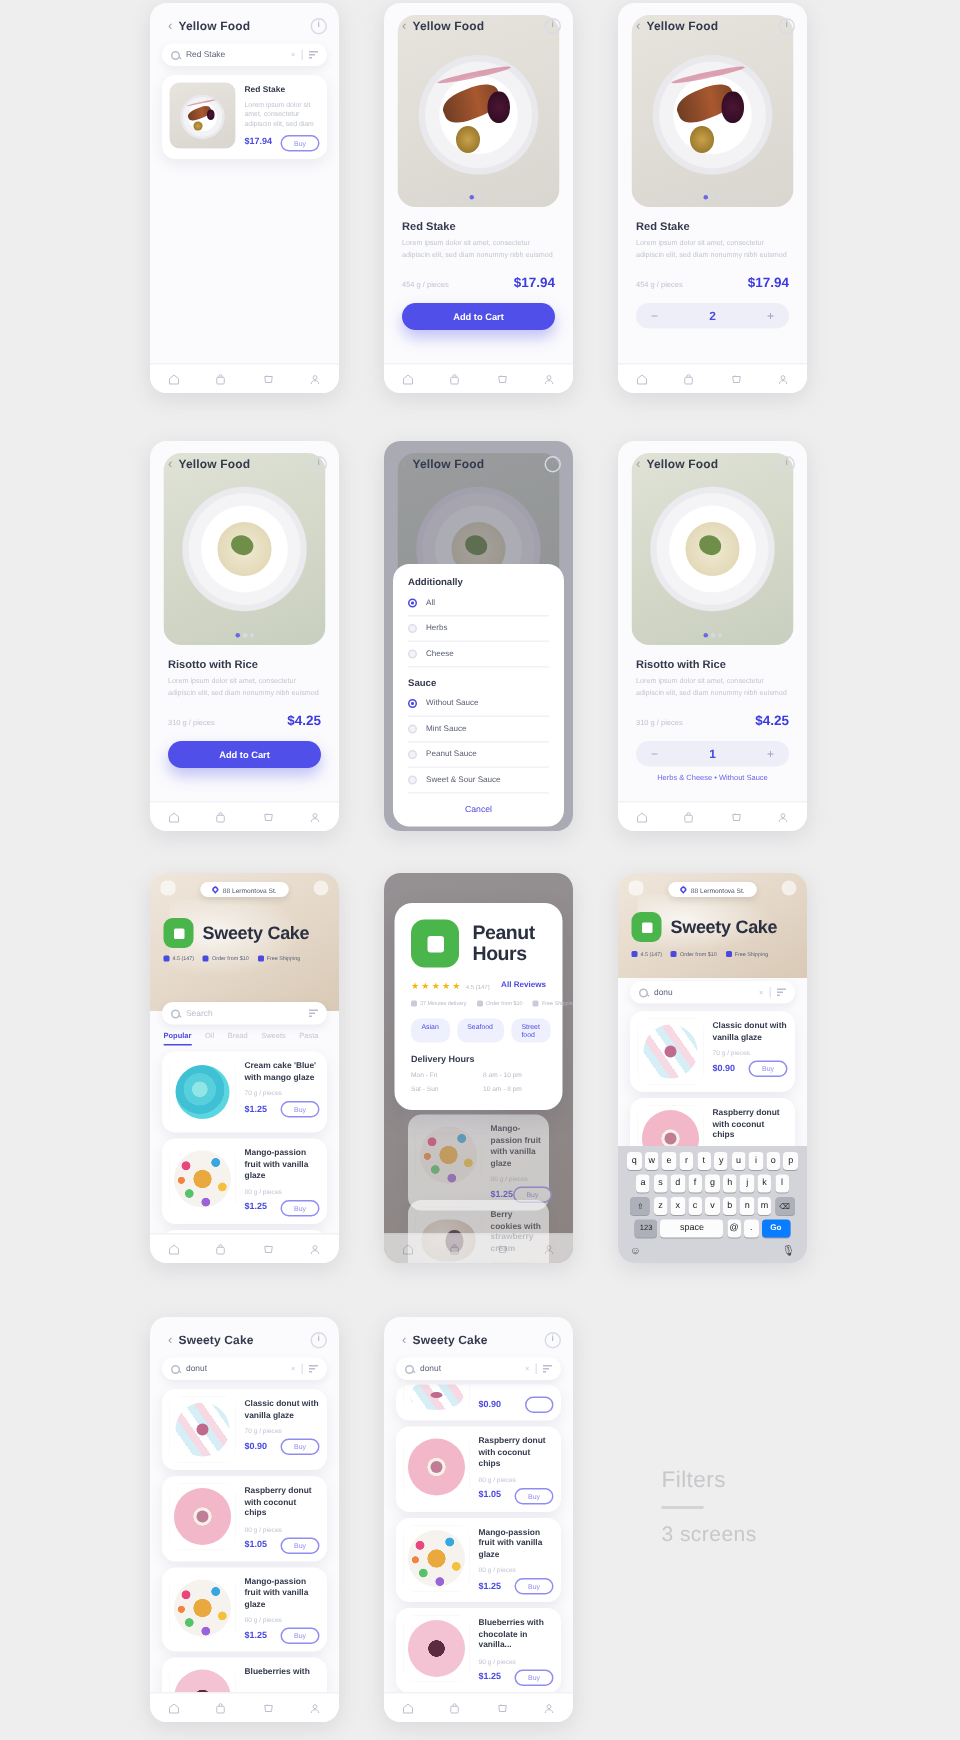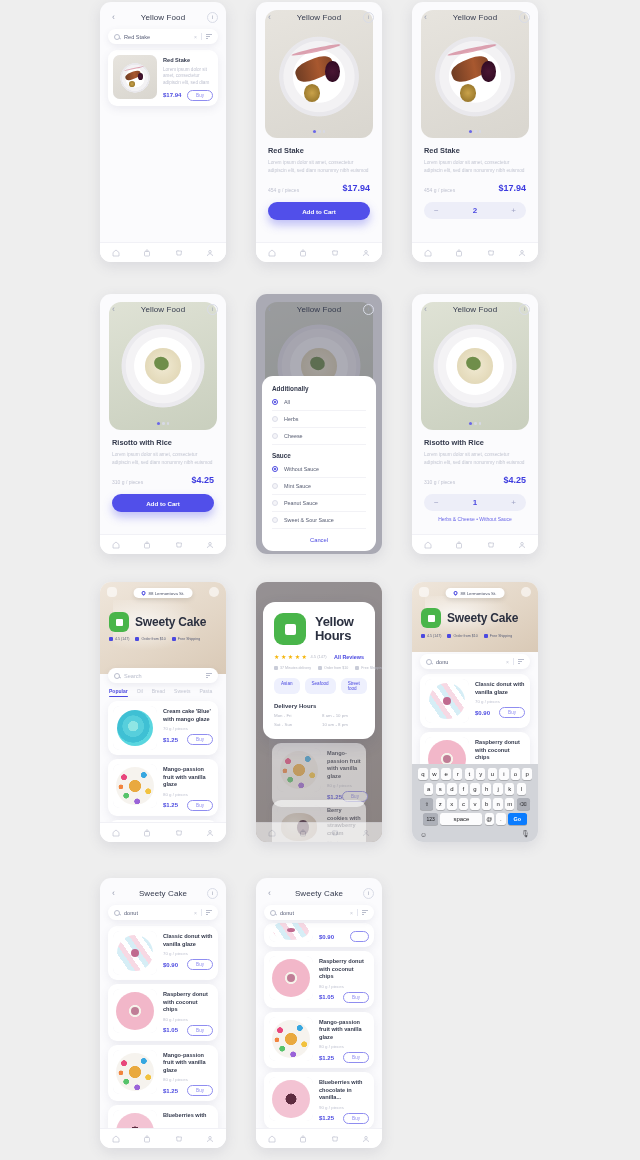--- a/index.html
+++ b/index.html
@@ -23,22 +23,22 @@
   }
   .phone.tall { height: 270px; }
 
   .statusbar { height: 6px; }
 
   .navbar {
     height: 18px; display: flex; align-items: center;
     padding: 0 8px; position: relative; z-index: 5;
   }
   .nav-title {
-    flex: 1; text-align: center;
-    font-size: 8px; font-weight: normal; color: #343a4d;
+    flex: 1; text-align: left;
+    font-size: 8px; font-weight: bold; color: #343a4d;
     letter-spacing: .1px;
   }
   .nav-ic { width: 11px; height: 11px; display:flex; align-items:center; justify-content:center; color:#9ba0b3; font-size:9px;}
   .nav-ic.circle { border:1px solid #d8dbe6; border-radius:50%; font-size:6px; }
 
   
   .search {
     margin: 3px 8px 0; height: 15px; background: #fff;
     border-radius: 8px; display: flex; align-items: center;
     padding: 0 6px; gap: 4px;
@@ -723,21 +723,21 @@
         <div class="tt">Berry cookies with strawberry cream</div>
         <div class="wt">60 g / pieces</div>
       </div>
     </div>
 
     <div class="infosheet">
       <div class="brandbig">
         <span class="logo">
             <i></i>
           </span>
-        <h2><span>Yellow</span><br><span>Hours</span></h2>
+        <h2><span>Peanut</span><br><span>Hours</span></h2>
       </div>
       <div class="starrow">
         <span class="stars">
           <s>★</s>
             <s>★</s>
             <s>★</s>
             <s>★</s>
             <s>★</s>
           <span class="rtxt">4.5 (147)</span>
         </span>
@@ -1123,14 +1123,19 @@
         </span>
       <span class="ti">
           <svg viewBox="0 0 16 16" width="8" height="8" fill="none" stroke="currentColor" stroke-width="1.3">
             <circle cx="8" cy="5.5" r="2.6"></circle>
             <path d="M3 14c0-3 2.4-4.5 5-4.5s5 1.5 5 4.5"></path>
           </svg>
         </span>
     </div>
   </div>
 
+  <div class="filters" style="left:441px;top:978px;">
+    <div class="t1">Filters</div>
+    <div class="hr"></div>
+    <div class="t2">3 screens</div>
+  </div>
 
 </div>
 
 </body></html>

